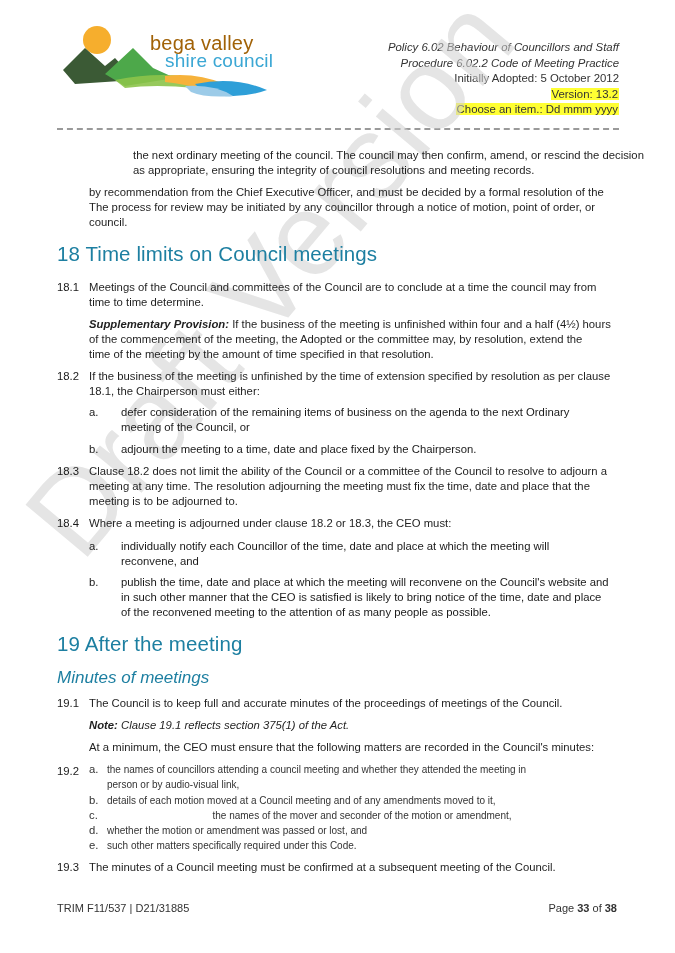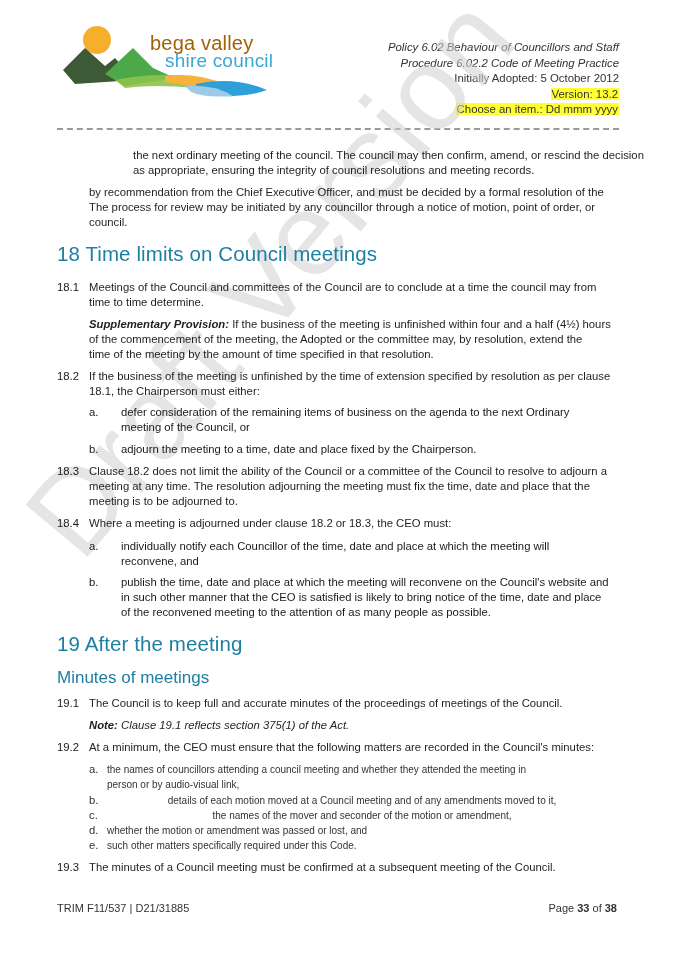--- a/index.html
+++ b/index.html
@@ -123,41 +123,41 @@
     <div>reconvene, and</div>
   </div>
   <div class="sub-letter" style="top:575px;">b.</div>
   <div class="sub-text" style="top:575px;">
     <div>publish the time, date and place at which the meeting will reconvene on the Council's website and</div>
     <div>in such other manner that the CEO is satisfied is likely to bring notice of the time, date and place</div>
     <div>of the reconvened meeting to the attention of as many people as possible.</div>
   </div>
 
   <div class="h1" style="top:632px;">19 After the meeting</div>
-  <div class="h2" style="top:668px;">Minutes of meetings</div>
+  <div class="h2" style="top:668px;font-style:italic;">Minutes of meetings</div>
 
   <div class="num" style="top:696px;">19.1</div>
   <div class="txt para" style="top:696px;">
     <div>The Council is to keep full and accurate minutes of the proceedings of meetings of the Council.</div>
   </div>
   <div class="txt para note" style="top:718px;">
     <b>Note:</b><span> Clause 19.1 reflects section 375(1) of the Act.</span>
   </div>
 
-  <div class="num" style="top:740px;">19.2</div>
+  <div class="num" style="top:764px;">19.2</div>
   <div class="txt para" style="top:740px;">
     <div>At a minimum, the CEO must ensure that the following matters are recorded in the Council's minutes:</div>
   </div>
   <div class="list2-letter" style="top:762px;">a.</div>
   <div class="list2-text" style="top:762px;">
     <div>the names of councillors attending a council meeting and whether they attended the meeting in</div>
     <div>person or by audio-visual link,</div>
   </div>
   <div class="list2-letter" style="top:793px;">b.</div>
-  <div class="list2-text" style="top:793px;text-align:center;">details of each motion moved at a Council meeting and of any amendments moved to it,</div>
+  <div class="list2-text" style="top:793px;">details of each motion moved at a Council meeting and of any amendments moved to it,</div>
   <div class="list2-letter" style="top:808px;">c.</div>
   <div class="list2-text" style="top:808px;text-align:center;">the names of the mover and seconder of the motion or amendment,</div>
   <div class="list2-letter" style="top:823px;">d.</div>
   <div class="list2-text" style="top:823px;">whether the motion or amendment was passed or lost, and</div>
   <div class="list2-letter" style="top:838px;">e.</div>
   <div class="list2-text" style="top:838px;">such other matters specifically required under this Code.</div>
 
   <div class="num" style="top:860px;">19.3</div>
   <div class="txt para" style="top:860px;">
     <div>The minutes of a Council meeting must be confirmed at a subsequent meeting of the Council.</div>

